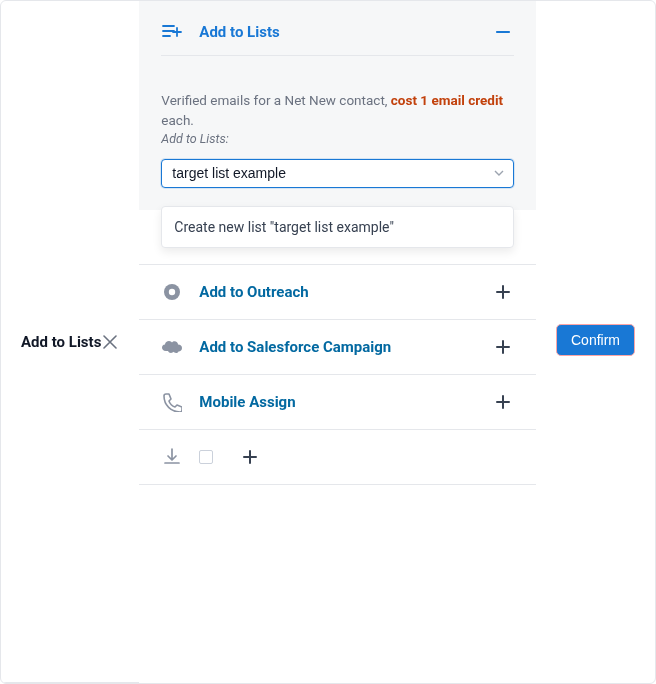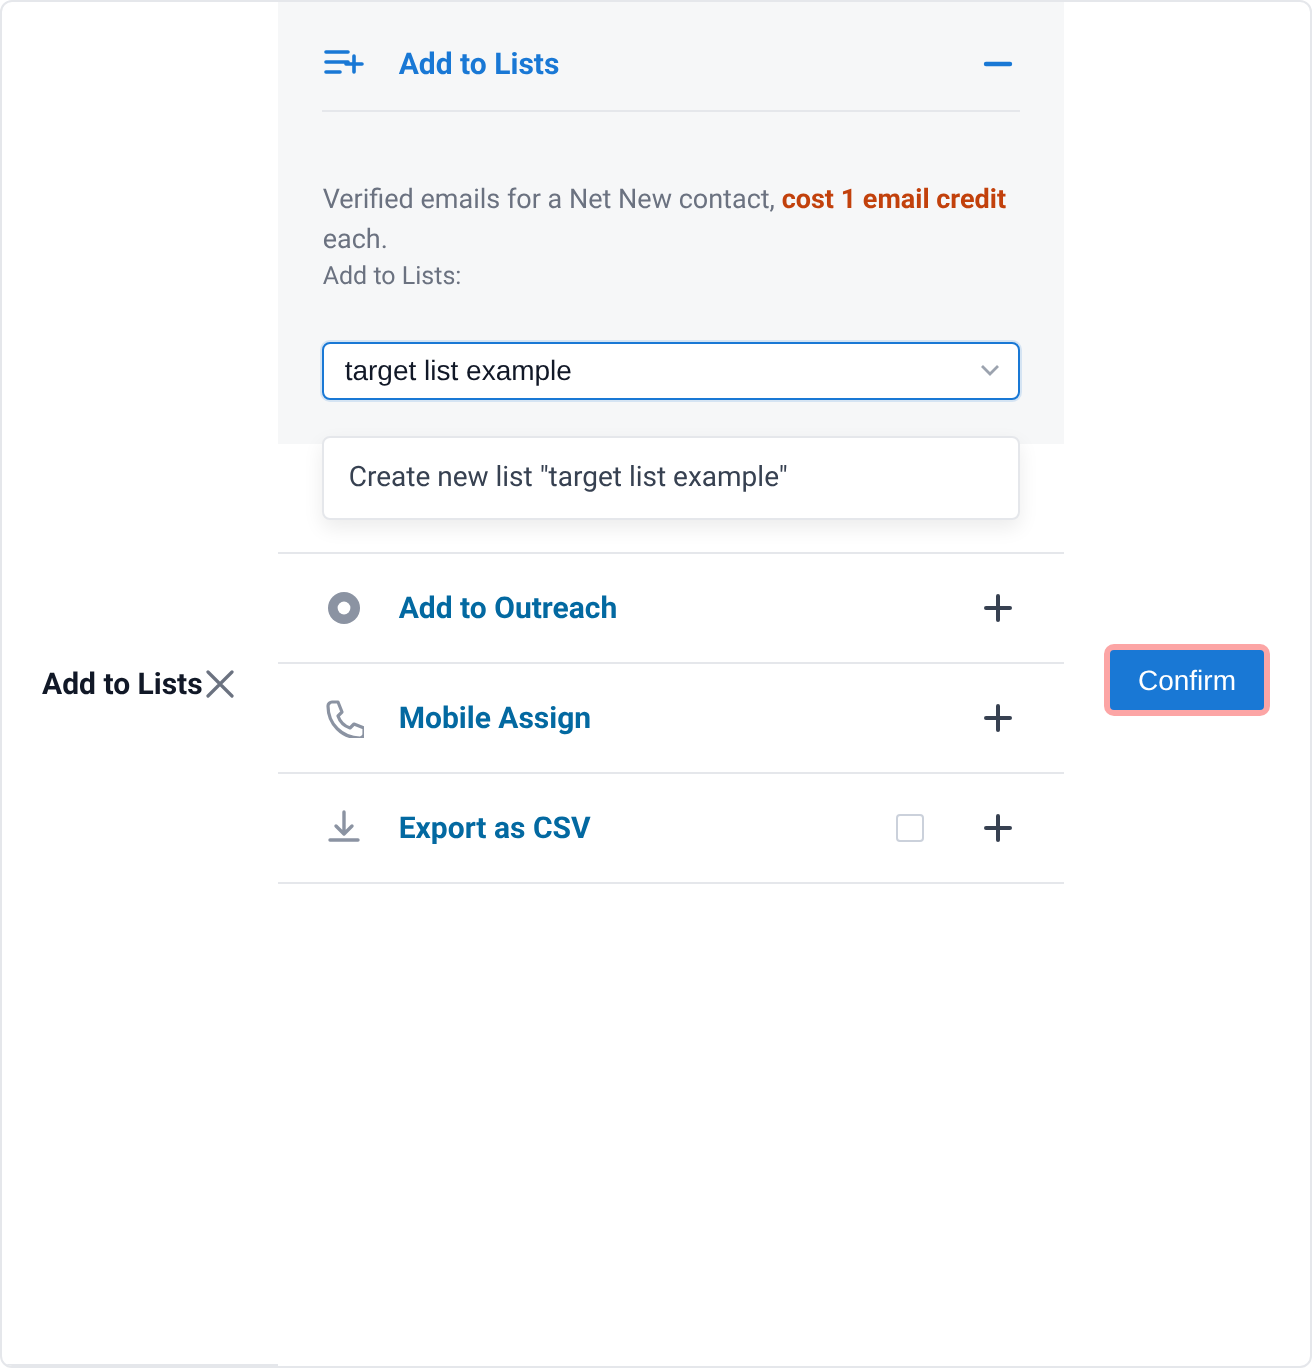--- a/index.html
+++ b/index.html
@@ -119,21 +119,22 @@
     .info-line1 strong { color: #c2410c; font-weight: 700; }
     .info-line2 {
       color: #6b7280;
       font-size: 13.5px;
       line-height: 1.5;
       margin-bottom: 14px;
     }
     .field-label {
       font-size: 12.5px;
       color: #6b7280;
-      margin-bottom: 25px;
+      margin-bottom: 13px;
+      font-style: italic;
     }
     .combo {
       position: relative;
     }
     .combo-input {
       width: 100%;
       height: 29px;
       border: 1px solid #1978d5;
       border-radius: 4px;
       padding: 0 30px 0 10px;
@@ -175,21 +176,21 @@
     }
     .footer {
       padding: 14px 20px 18px;
       display: flex;
       gap: 12px;
       align-items: center;
     }
     .btn-primary {
       background: #1978d5;
       color: #fff;
-      border: 3px solid #fca5a5;
+      border: 1px solid #fca5a5;
       border-radius: 5px;
       padding: 7px 14px;
       font-size: 14px;
       font-weight: 500;
       cursor: pointer;
     }
     .btn-secondary {
       background: #fff;
       color: #374151;
       border: 1px solid #d1d5db;
@@ -277,20 +278,35 @@
         </div>
         <div class="section-title">Add to Outreach</div>
         <div class="expand-btn">
           <svg width="16" height="16" viewBox="0 0 16 16">
               <path d="M8 2 V14 M2 8 H14" stroke="currentColor" stroke-width="2" stroke-linecap="round"></path>
             </svg>
         </div>
       </div>
     </div>
 
+    <div class="section">
+      <div class="section-header">
+        <div class="icon-wrap">
+          <svg width="22" height="16" viewBox="0 0 22 16">
+              <path d="M5 12 C2 12 1 10 1 8.5 C1 7 2 5.5 4 5.5 C4 3.5 6 2 8 2 C9.5 2 10.5 3 11 3.5 C11.5 2.8 12.5 2.3 13.5 2.3 C15.5 2.3 17 3.8 17 5.5 C19.5 5.5 21 7 21 9 C21 11 19.5 12.5 17.5 12.5 C17 13.5 16 14 15 14 C14 14 13 13.5 12.5 12.8 C12 13.5 11 14 10 14 C8.5 14 7.5 13 7 12 Z" fill="currentColor"></path>
+            </svg>
+        </div>
+        <div class="section-title">Add to Salesforce Campaign</div>
+        <div class="expand-btn">
+          <svg width="16" height="16" viewBox="0 0 16 16">
+              <path d="M8 2 V14 M2 8 H14" stroke="currentColor" stroke-width="2" stroke-linecap="round"></path>
+            </svg>
+        </div>
+      </div>
+    </div>
 
 
     <div class="section">
       <div class="section-header">
         <div class="icon-wrap">
           <svg width="20" height="20" viewBox="0 0 20 20">
               <path d="M4 2 L7 2 L9 7 L7 9 C8 12 10 14 13 15 L15 13 L20 15 L20 18 C20 19 19 20 18 20 C9 20 2 13 2 4 C2 3 3 2 4 2 Z" fill="none" stroke="currentColor" stroke-width="1.6" stroke-linejoin="round"></path>
             </svg>
         </div>
         <div class="section-title">Mobile Assign</div>
@@ -302,21 +318,20 @@
       </div>
     </div>
 
     <div class="section">
       <div class="section-header">
         <div class="icon-wrap">
           <svg width="18" height="18" viewBox="0 0 18 18">
               <path d="M9 1 V11 M5 8 L9 12 L13 8 M2 15 H16" fill="none" stroke="currentColor" stroke-width="1.7" stroke-linecap="round" stroke-linejoin="round"></path>
             </svg>
         </div>
-        <div class="section-title">Export as CSV</div>
         <div class="checkbox"></div>
         <div class="expand-btn">
           <svg width="16" height="16" viewBox="0 0 16 16">
               <path d="M8 2 V14 M2 8 H14" stroke="currentColor" stroke-width="2" stroke-linecap="round"></path>
             </svg>
         </div>
       </div>
     </div>
 
   </div>

